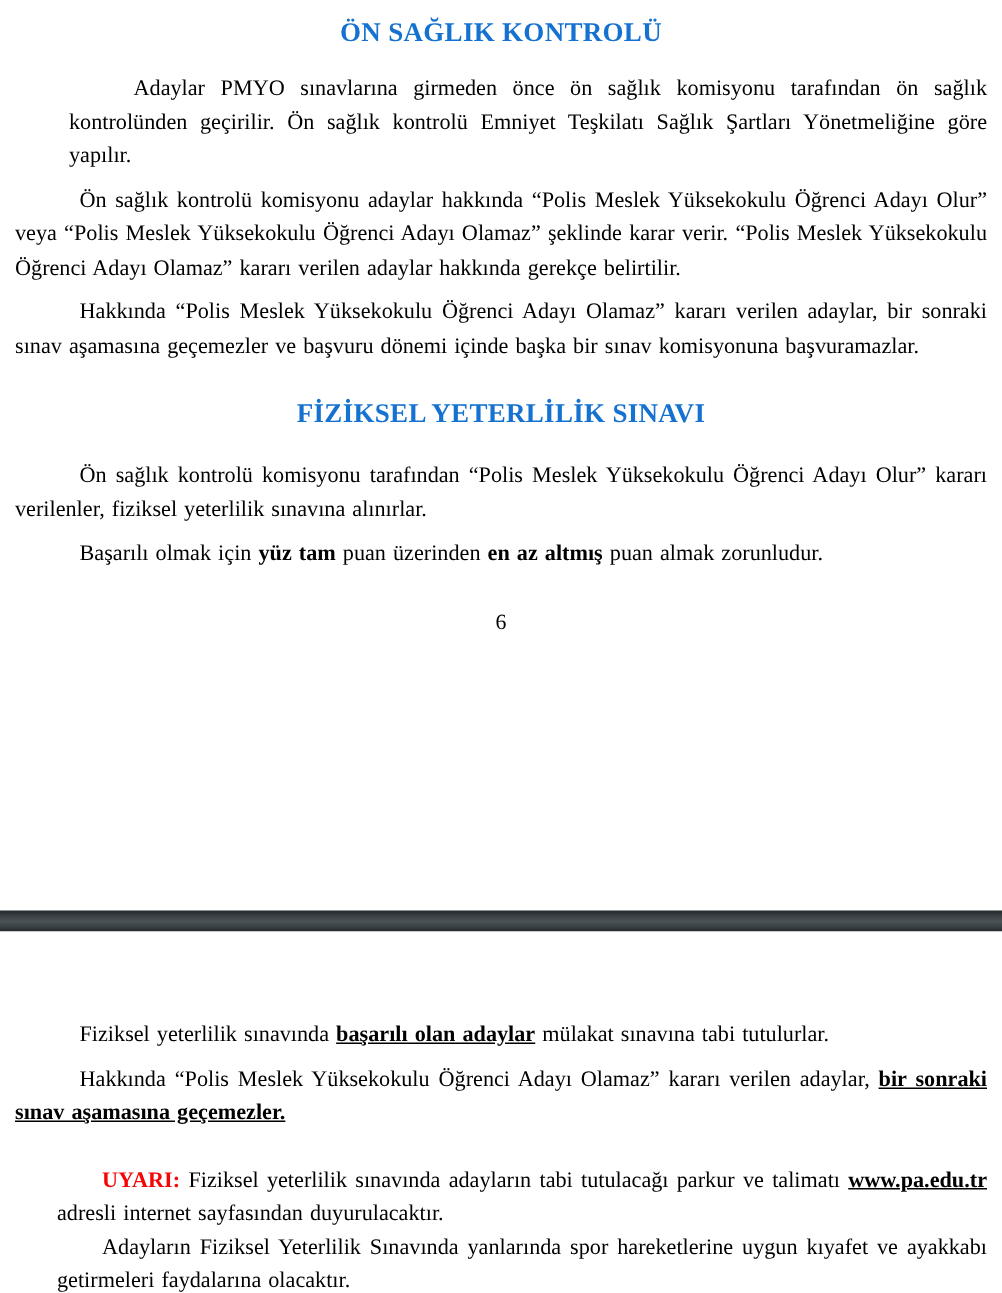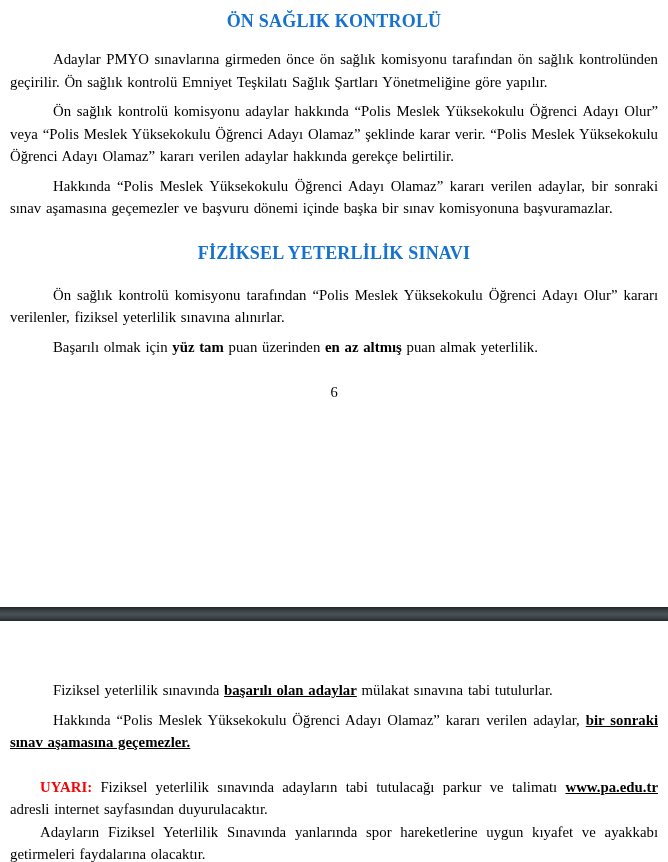--- a/index.html
+++ b/index.html
@@ -21,25 +21,25 @@
     color:var(--heading-blue,#1672d0);
     text-align:center;margin:0;letter-spacing:.2px;
   }
   .t2{margin-top:22px;}
   .para{
     font-size:14.8px;line-height:22.5px;
     text-align:justify;text-indent:43px;
     margin:0 0 7px 0;
     word-spacing:1px;
   }
-  .p-mt16{margin-top:16px;}
+  .p-mt16{margin-top:16px;margin-left:36px;}
   .p-mt20{margin-top:20px;}
   .p-mt22{margin-top:22px;}
   .p-mb0{margin-bottom:0;}
-  .p-ind30{text-indent:30px;}
+  .p-ind30{text-indent:30px;margin-left:28px;}
   .run-bold{font-weight:bold;}
   .run-underline{text-decoration:underline;}
   .run-red{color:var(--warning-red,#f50505);}
   .page-number{
     text-align:center;font-size:14.5px;margin-top:26px;
   }
   .page-separator{
     width:668px;height:14px;
     background:linear-gradient(180deg,
       #22272a 0%, #3c4347 28%, #4b5257 52%, #3a4145 78%, #22272a 100%);
@@ -59,21 +59,21 @@
 
     <p class="para"><span class="run">Hakkında “Polis Meslek Yüksekokulu Öğrenci Adayı Olamaz” kararı verilen adaylar, bir sonraki sınav aşamasına geçemezler ve başvuru dönemi içinde başka bir sınav komisyonuna başvuramazlar.</span></p>
 
 
     <h1 class="doc-title t2">FİZİKSEL YETERLİLİK SINAVI</h1>
 
     <p class="para p-mt20"><span class="run">Ön sağlık kontrolü komisyonu tarafından “Polis Meslek Yüksekokulu Öğrenci Adayı Olur” kararı verilenler, fiziksel yeterlilik sınavına alınırlar.</span></p>
 
 
 
-    <p class="para"><span class="run">Başarılı olmak için </span><span class="run run-bold">yüz tam</span><span class="run"> puan üzerinden </span><span class="run run-bold">en az altmış</span><span class="run"> puan almak yeterlilik.</span></p>
+    <p class="para"><span class="run">Başarılı olmak için </span><span class="run run-bold">yüz tam</span><span class="run"> puan üzerinden </span><span class="run run-bold">en az altmış</span><span class="run"> puan almak zorunludur.</span></p>
 
     <div class="page-number">6</div>
   </section>
 
   <div class="page-separator"></div>
 
   <section class="page page-2">
     <p class="para"><span class="run">Fiziksel yeterlilik sınavında </span><span class="run run-bold run-underline">başarılı olan adaylar</span><span class="run"> mülakat sınavına tabi tutulurlar.</span></p>
 
     <p class="para"><span class="run">Hakkında “Polis Meslek Yüksekokulu Öğrenci Adayı Olamaz” kararı verilen adaylar, </span><span class="run run-bold run-underline">bir sonraki sınav aşamasına geçemezler.</span></p>

